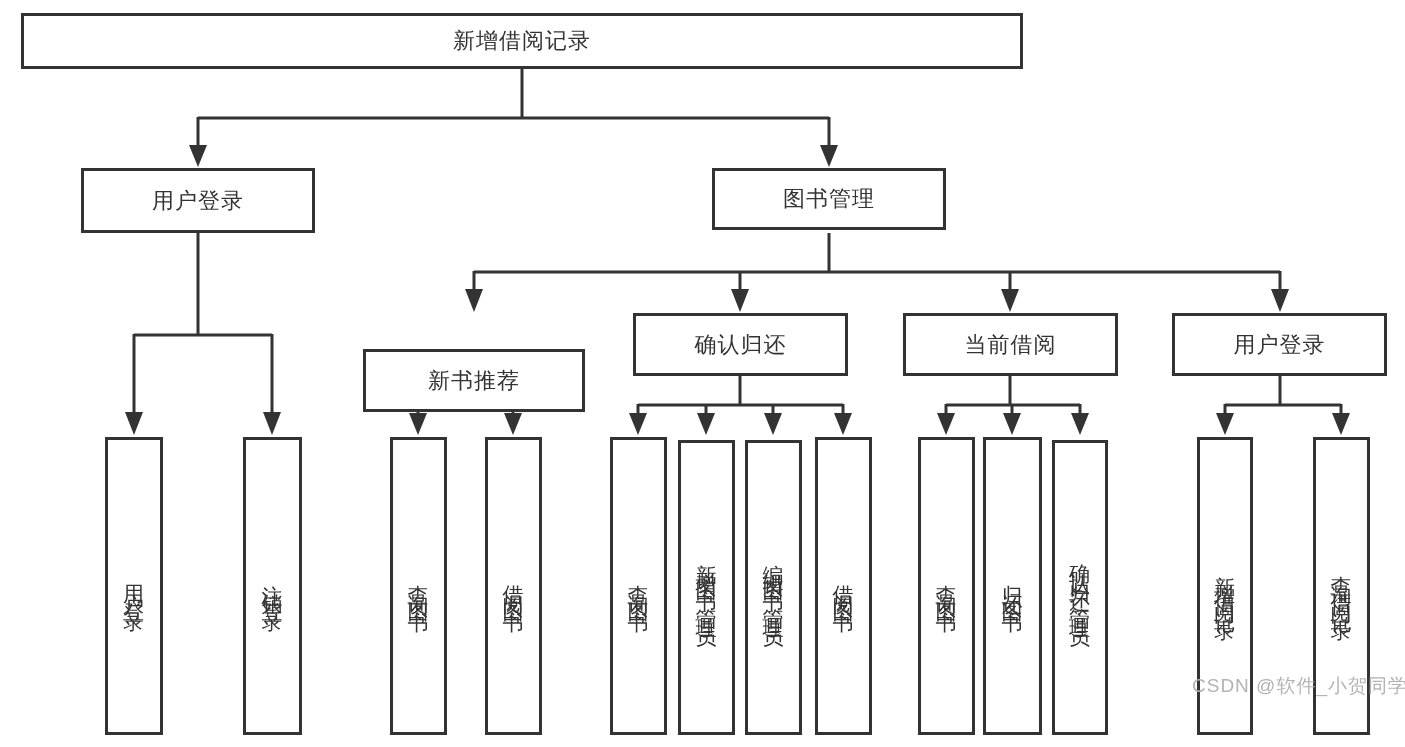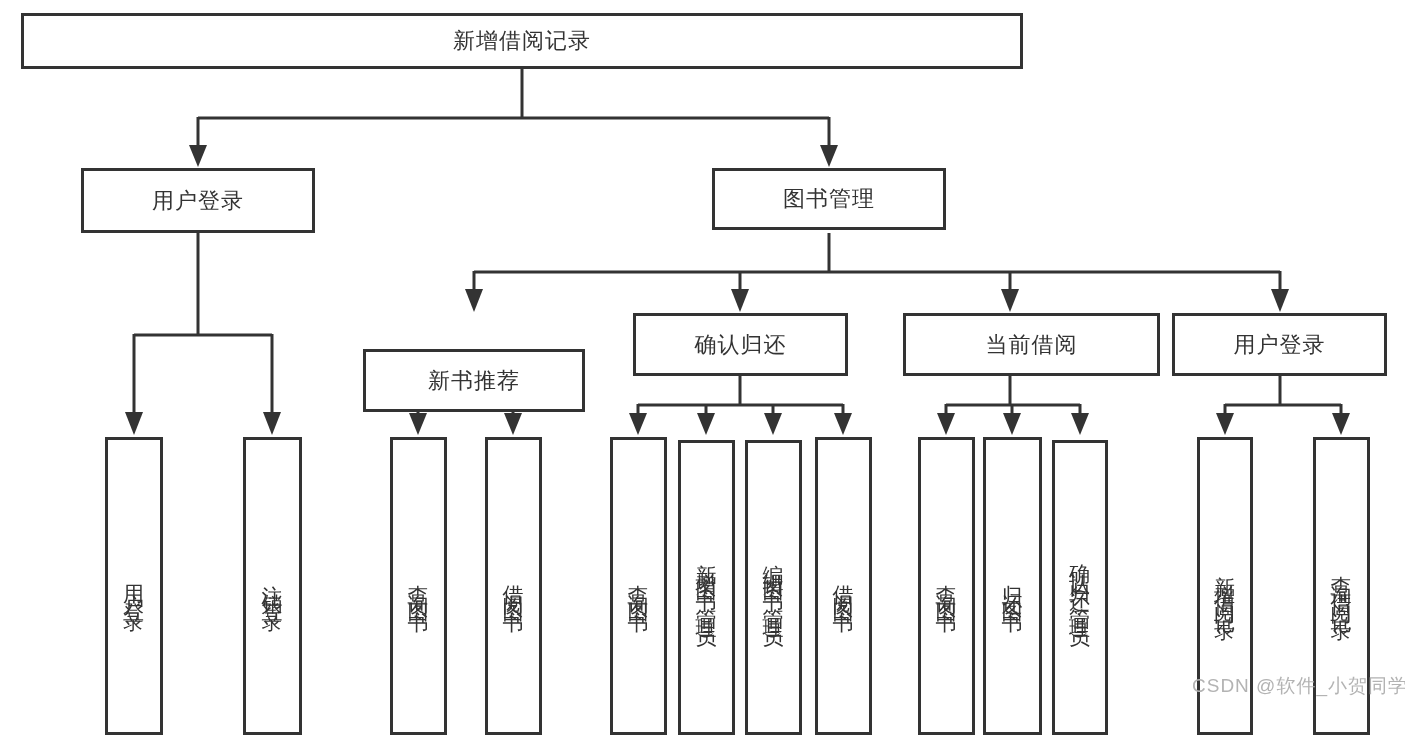--- a/index.html
+++ b/index.html
@@ -112,21 +112,21 @@
     </g>
   </svg>
 
   <div class="box hbox" style="left:21px;top:13px;width:1002px;height:56px;">新增借阅记录</div>
 
   <div class="box hbox" style="left:81px;top:168px;width:234px;height:65px;">用户登录</div>
   <div class="box hbox" style="left:712px;top:168px;width:234px;height:62px;">图书管理</div>
 
   <div class="box hbox" style="left:363px;top:313px;width:222px;height:63px;margin-top:36px;">新书推荐</div>
   <div class="box hbox" style="left:633px;top:313px;width:215px;height:63px;">确认归还</div>
-  <div class="box hbox" style="left:903px;top:313px;width:257px;height:63px;">当前借阅</div>
+  <div class="box hbox" style="left:903px;top:313px;width:215px;height:63px;">当前借阅</div>
   <div class="box hbox" style="left:1172px;top:313px;width:215px;height:63px;">用户登录</div>
 
   <div class="box vbox" style="left:105px;top:437px;width:58px;height:298px;">用户登录</div>
   <div class="box vbox" style="left:243px;top:437px;width:59px;height:298px;">注销登录</div>
 
   <div class="box vbox" style="left:390px;top:437px;width:57px;height:298px;">查询图书</div>
   <div class="box vbox" style="left:485px;top:437px;width:57px;height:298px;">借阅图书</div>
 
   <div class="box vbox" style="left:610px;top:437px;width:57px;height:298px;">查询图书</div>
   <div class="box vbox" style="left:678px;top:440px;width:57px;height:295px;">新增图书（管理员）</div>

